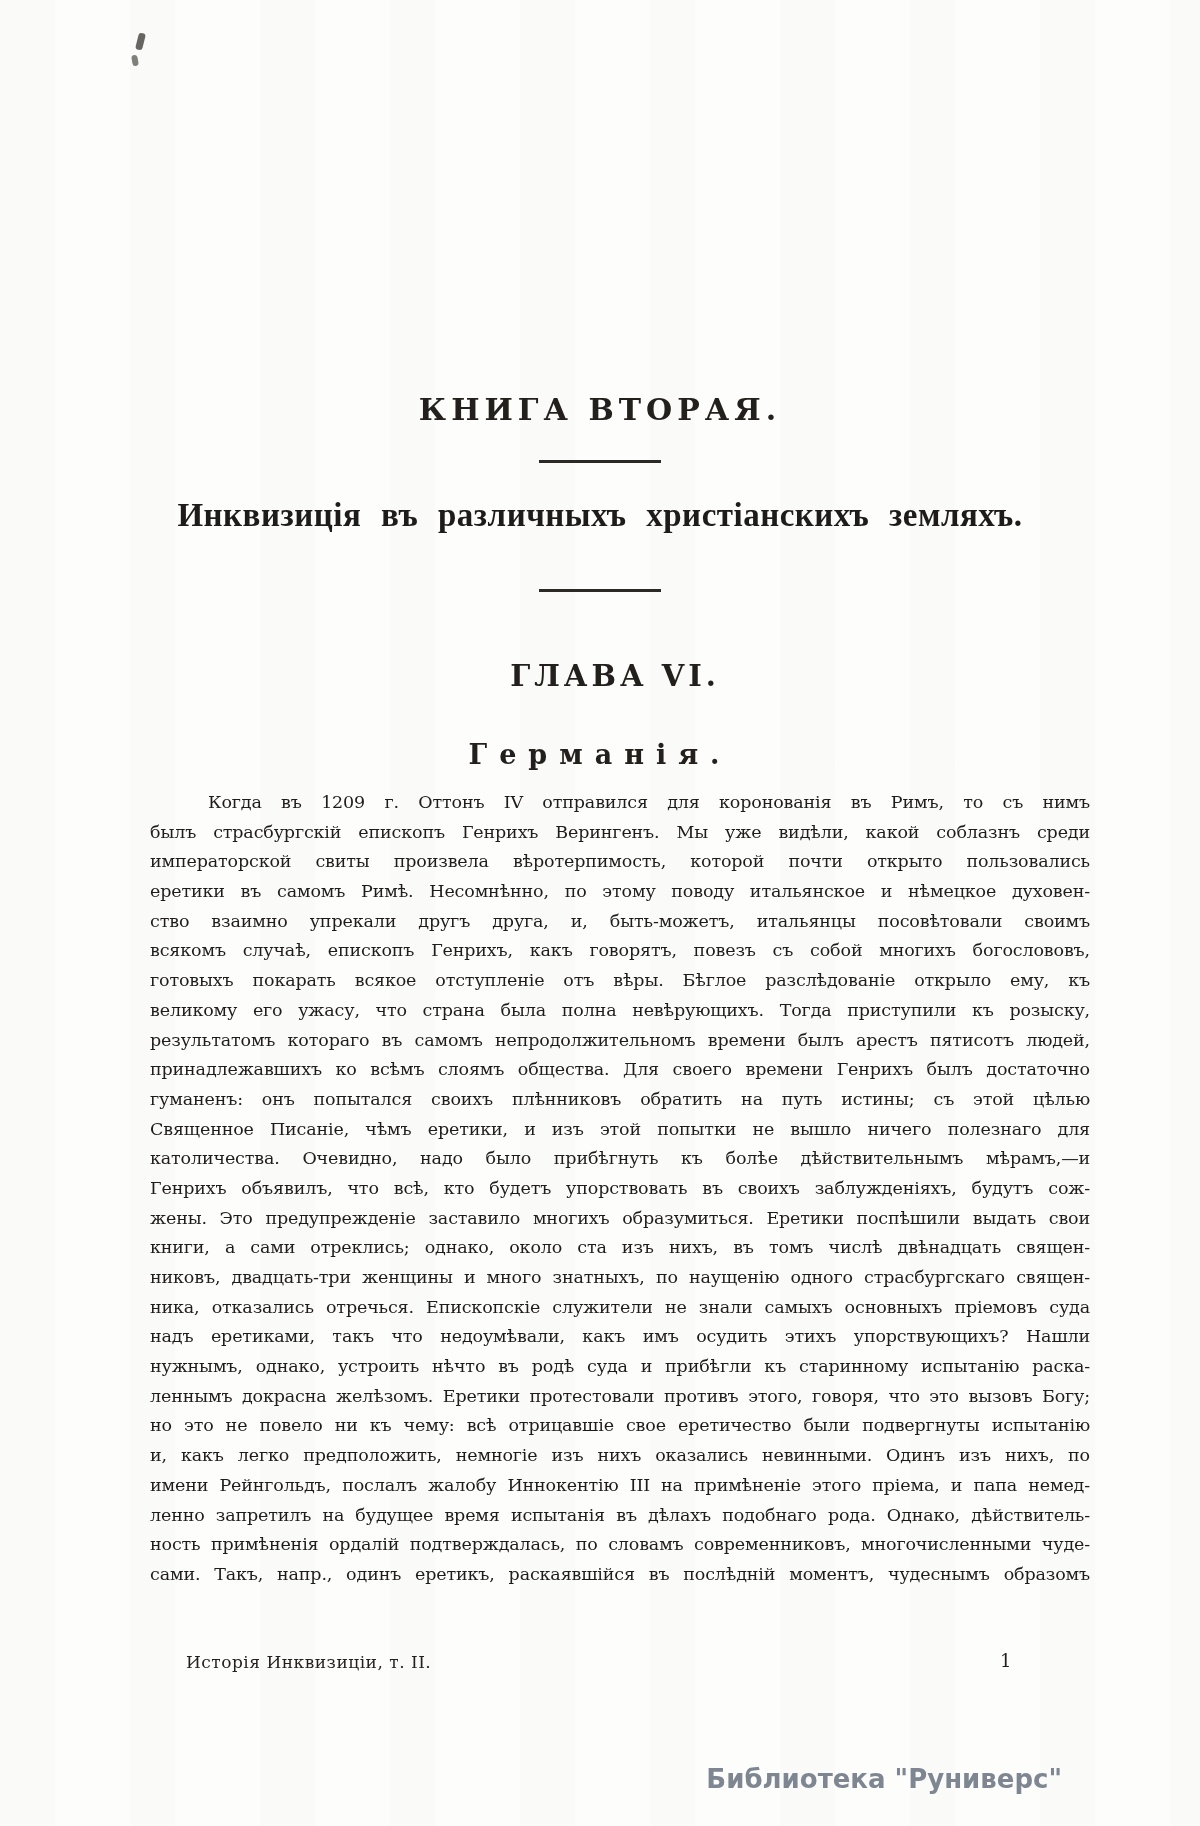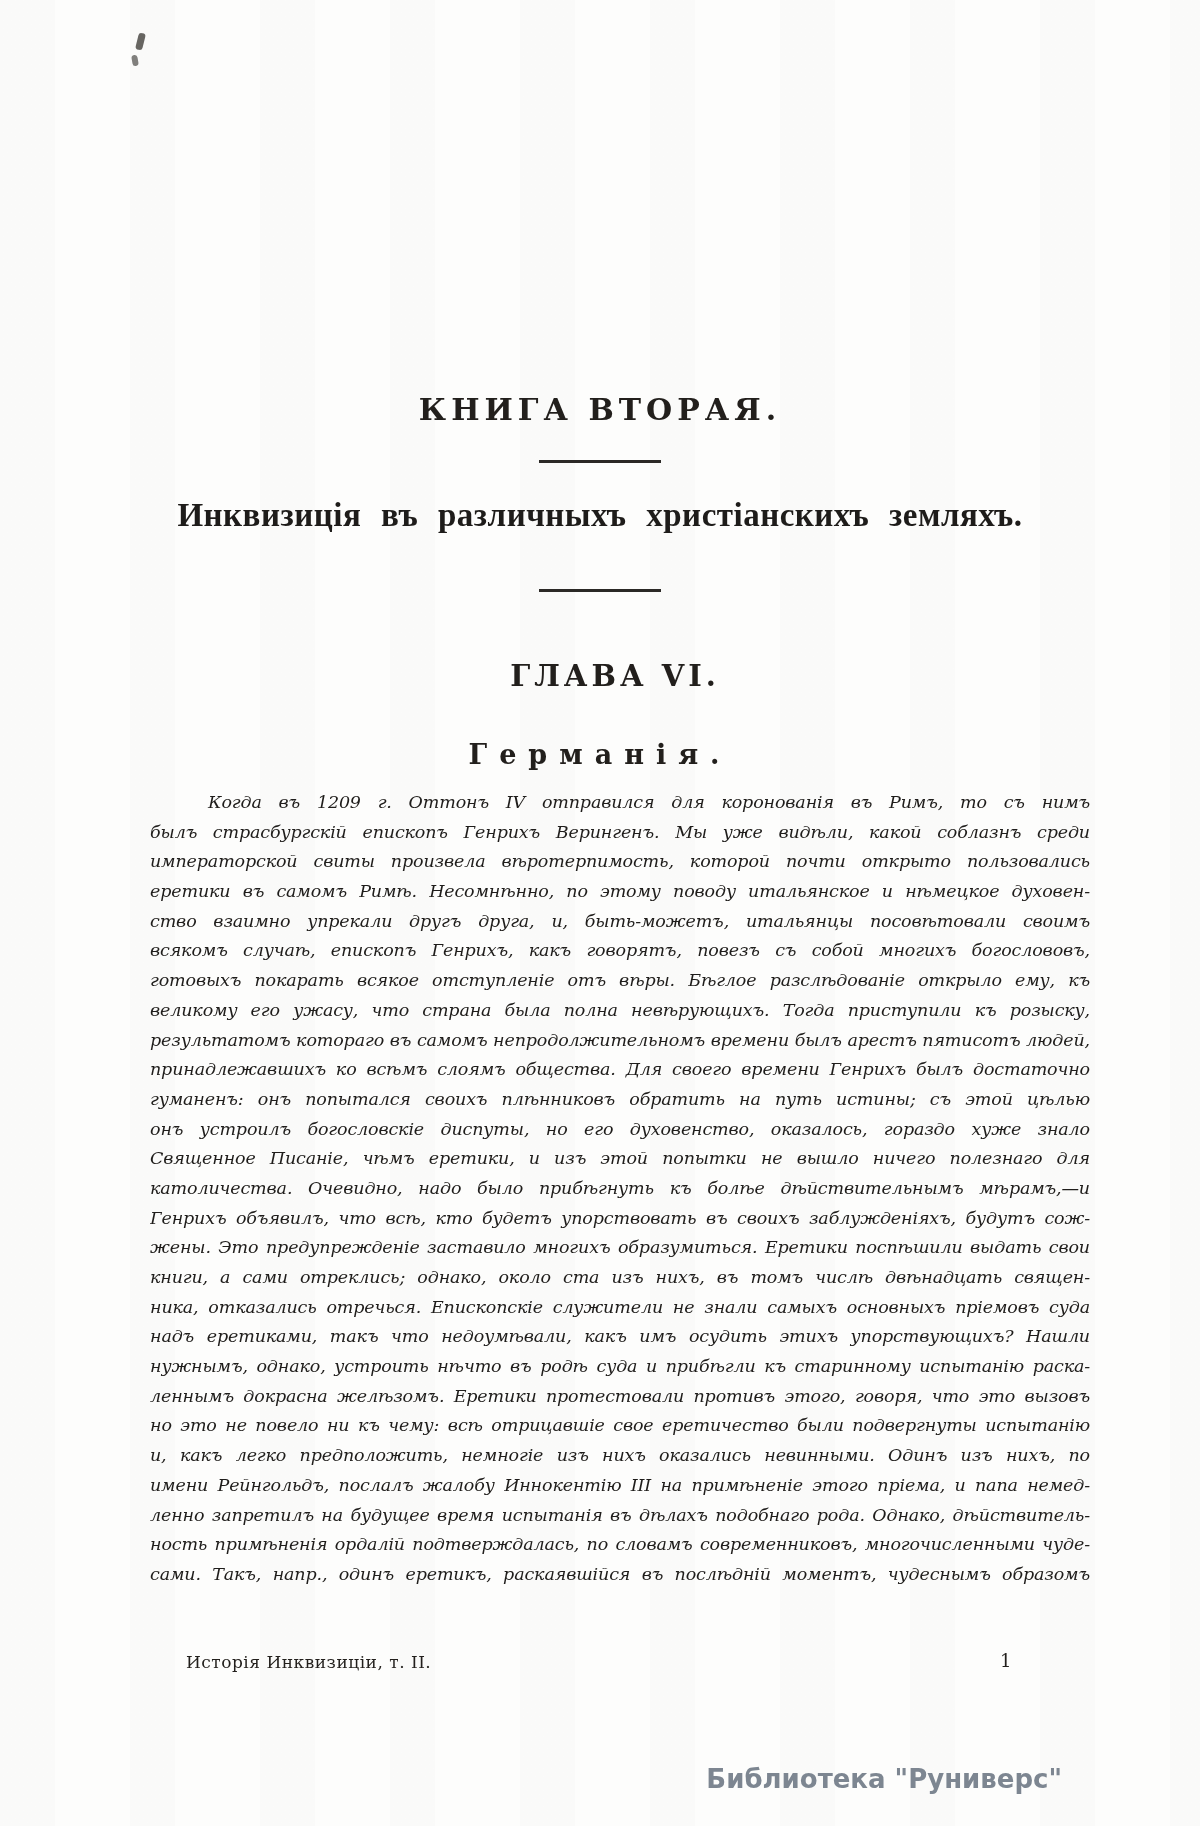--- a/index.html
+++ b/index.html
@@ -65,21 +65,20 @@
     position: absolute; top: 788px; left: 150px; width: 940px;
     font-size: 17.5px; line-height: 29.7px;
     letter-spacing: -0.15px;
     color: #1f1d1b;
   }
   .body-line {
     text-align: justify;
     text-align-last: justify;
     height: 29.7px; overflow: hidden;
     white-space: normal;
-    font-style: italic;
   }
   .body-line:first-child { text-indent: 58px; }
 
   .footer-left {
     position: absolute; top: 1652px; left: 186px;
     font-size: 17px; letter-spacing: 0.5px;
   }
   .footer-page {
     position: absolute; top: 1650px; left: 1000px;
     font-size: 18px;
@@ -116,26 +115,26 @@
       <div class="body-line">былъ страсбургскій епископъ Генрихъ Верингенъ. Мы уже видѣли, какой соблазнъ среди</div>
       <div class="body-line">императорской свиты произвела вѣротерпимость, которой почти открыто пользовались</div>
       <div class="body-line">еретики въ самомъ Римѣ. Несомнѣнно, по этому поводу итальянское и нѣмецкое духовен-</div>
       <div class="body-line">ство взаимно упрекали другъ друга, и, быть-можетъ, итальянцы посовѣтовали своимъ</div>
       <div class="body-line">всякомъ случаѣ, епископъ Генрихъ, какъ говорятъ, повезъ съ собой многихъ богослововъ,</div>
       <div class="body-line">готовыхъ покарать всякое отступленіе отъ вѣры. Бѣглое разслѣдованіе открыло ему, къ</div>
       <div class="body-line">великому его ужасу, что страна была полна невѣрующихъ. Тогда приступили къ розыску,</div>
       <div class="body-line">результатомъ котораго въ самомъ непродолжительномъ времени былъ арестъ пятисотъ людей,</div>
       <div class="body-line">принадлежавшихъ ко всѣмъ слоямъ общества. Для своего времени Генрихъ былъ достаточно</div>
       <div class="body-line">гуманенъ: онъ попытался своихъ плѣнниковъ обратить на путь истины; съ этой цѣлью</div>
-      <div class="body-line">онъ устроилъ богословскіе диспуты, но его духовенство, оказалось, гораздо хуже знало</div>
       <div class="body-line">Священное Писаніе, чѣмъ еретики, и изъ этой попытки не вышло ничего полезнаго для</div>
       <div class="body-line">католичества. Очевидно, надо было прибѣгнуть къ болѣе дѣйствительнымъ мѣрамъ,—и</div>
       <div class="body-line">Генрихъ объявилъ, что всѣ, кто будетъ упорствовать въ своихъ заблужденіяхъ, будутъ сож-</div>
       <div class="body-line">жены. Это предупрежденіе заставило многихъ образумиться. Еретики поспѣшили выдать свои</div>
       <div class="body-line">книги, а сами отреклись; однако, около ста изъ нихъ, въ томъ числѣ двѣнадцать священ-</div>
+      <div class="body-line">никовъ, двадцать-три женщины и много знатныхъ, по наущенію одного страсбургскаго священ-</div>
       <div class="body-line">ника, отказались отречься. Епископскіе служители не знали самыхъ основныхъ пріемовъ суда</div>
       <div class="body-line">надъ еретиками, такъ что недоумѣвали, какъ имъ осудить этихъ упорствующихъ? Нашли</div>
       <div class="body-line">нужнымъ, однако, устроить нѣчто въ родѣ суда и прибѣгли къ старинному испытанію раска-</div>
       <div class="body-line">леннымъ докрасна желѣзомъ. Еретики протестовали противъ этого, говоря, что это вызовъ Богу;</div>
       <div class="body-line">но это не повело ни къ чему: всѣ отрицавшіе свое еретичество были подвергнуты испытанію</div>
       <div class="body-line">и, какъ легко предположить, немногіе изъ нихъ оказались невинными. Одинъ изъ нихъ, по</div>
       <div class="body-line">имени Рейнгольдъ, послалъ жалобу Иннокентію III на примѣненіе этого пріема, и папа немед-</div>
       <div class="body-line">ленно запретилъ на будущее время испытанія въ дѣлахъ подобнаго рода. Однако, дѣйствитель-</div>
       <div class="body-line">ность примѣненія ордалій подтверждалась, по словамъ современниковъ, многочисленными чуде-</div>
       <div class="body-line">сами. Такъ, напр., одинъ еретикъ, раскаявшійся въ послѣдній моментъ, чудеснымъ образомъ</div>

